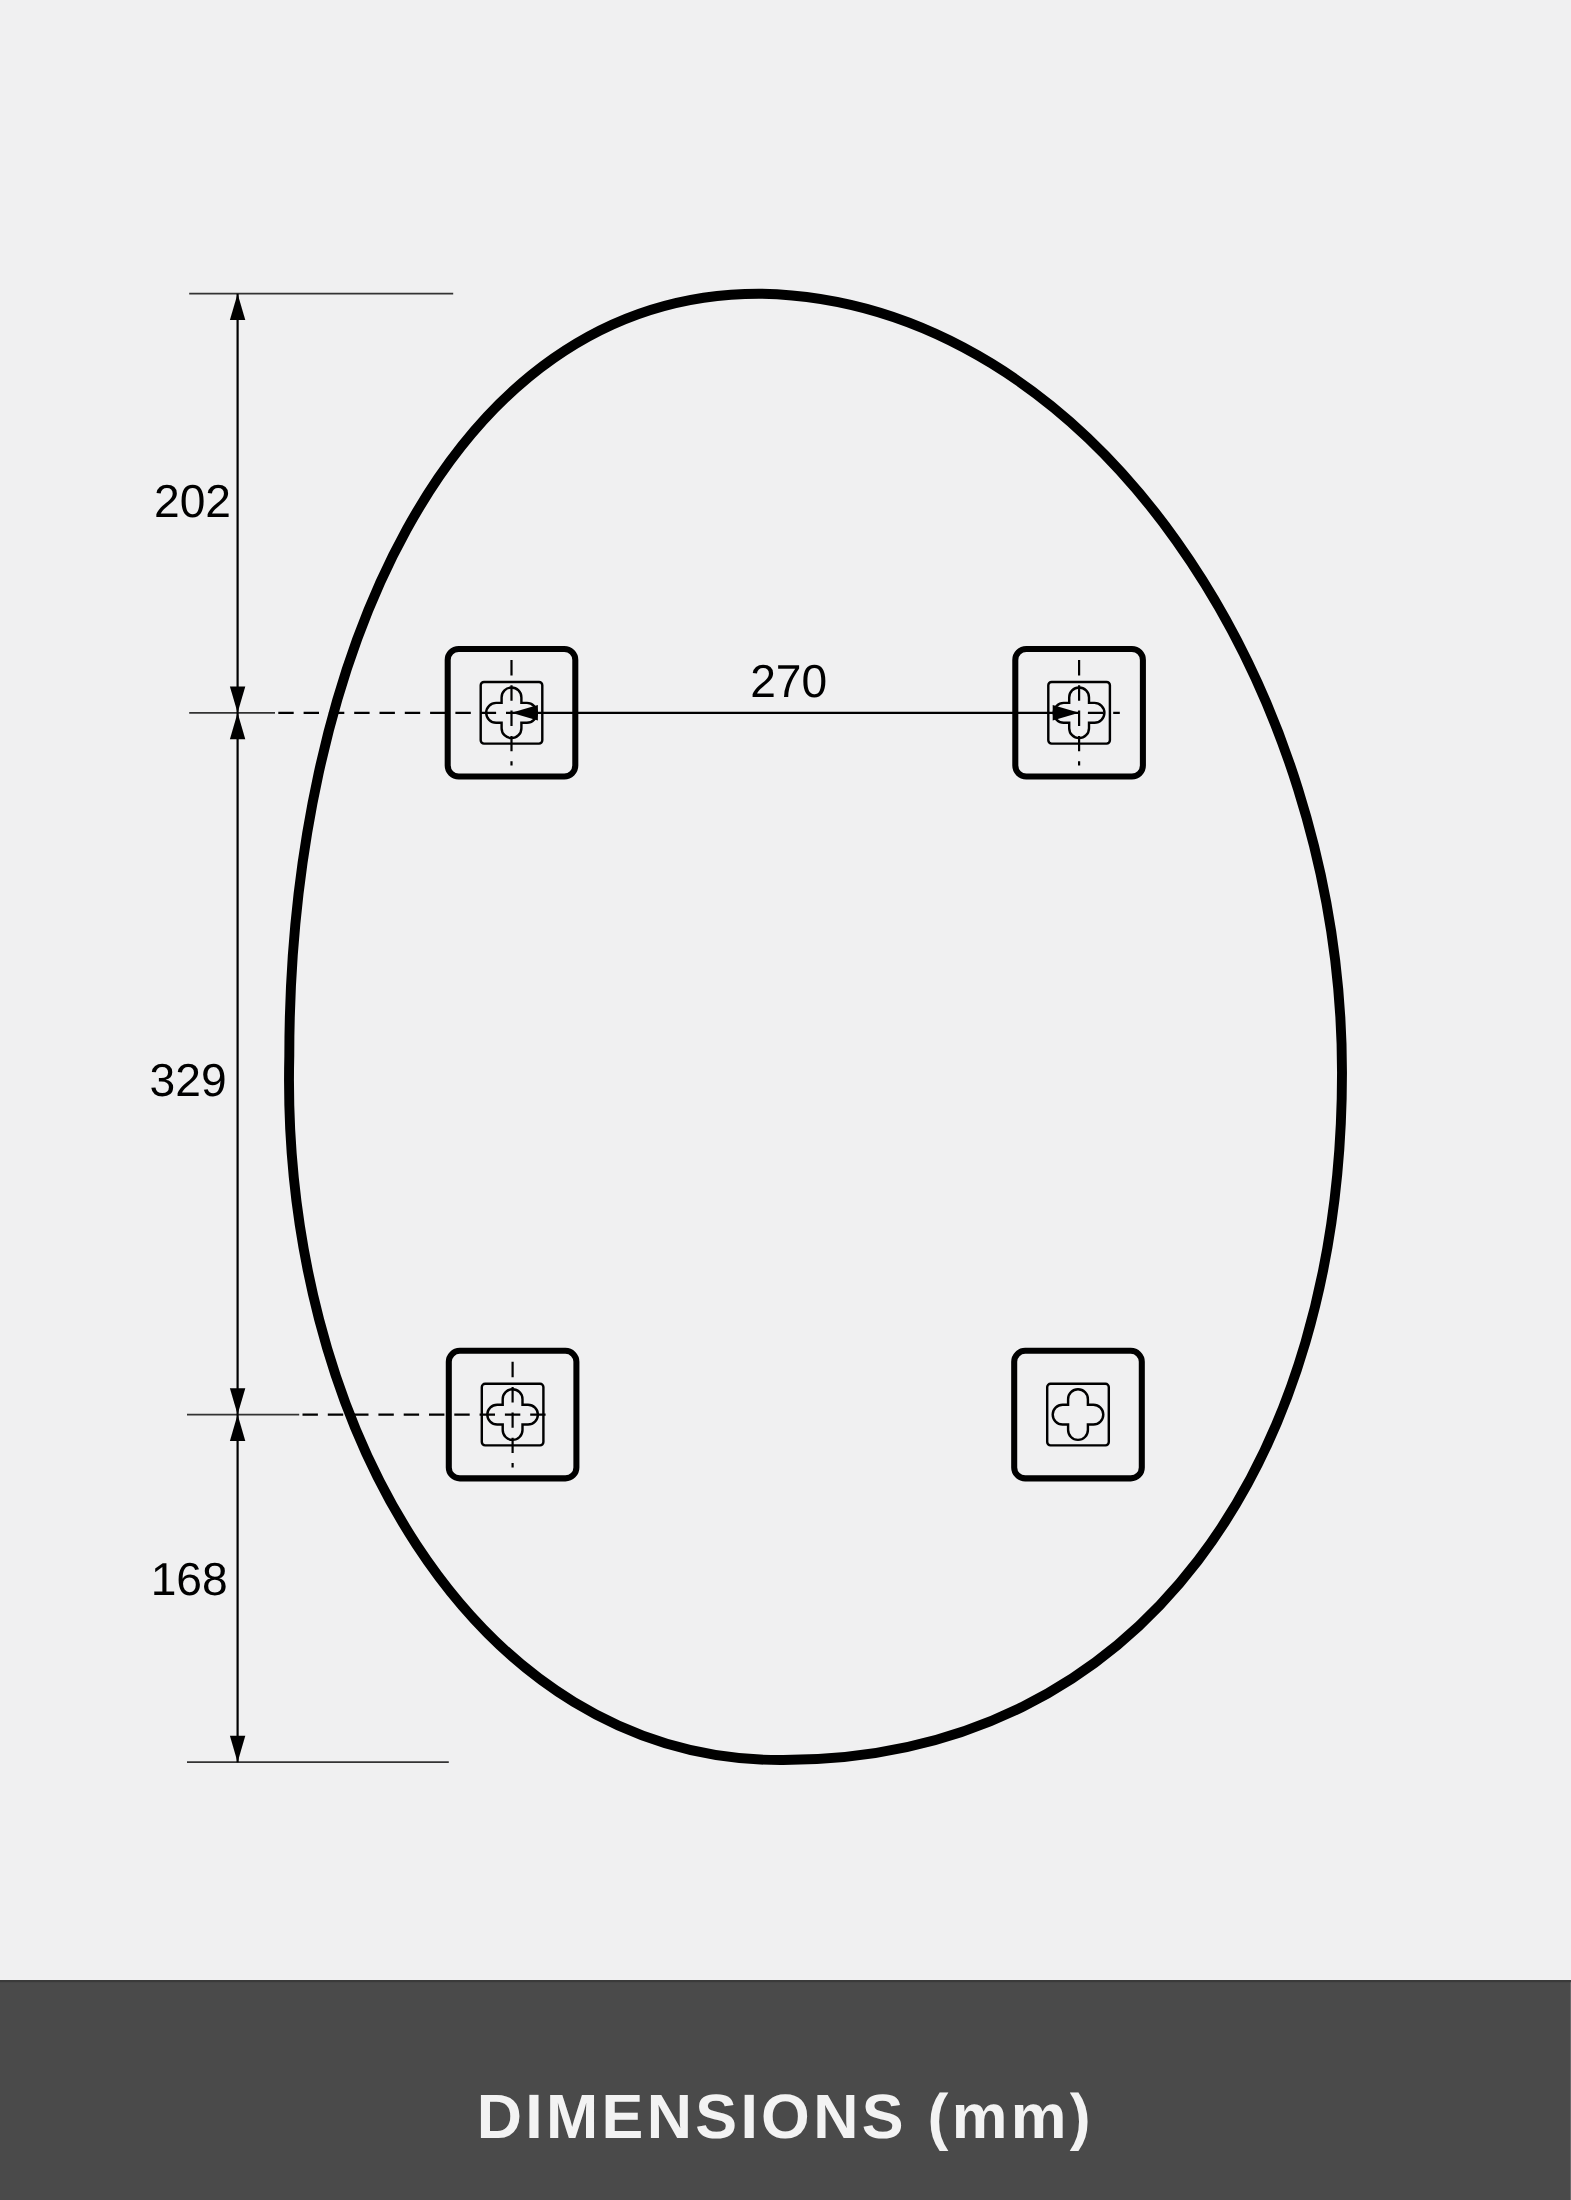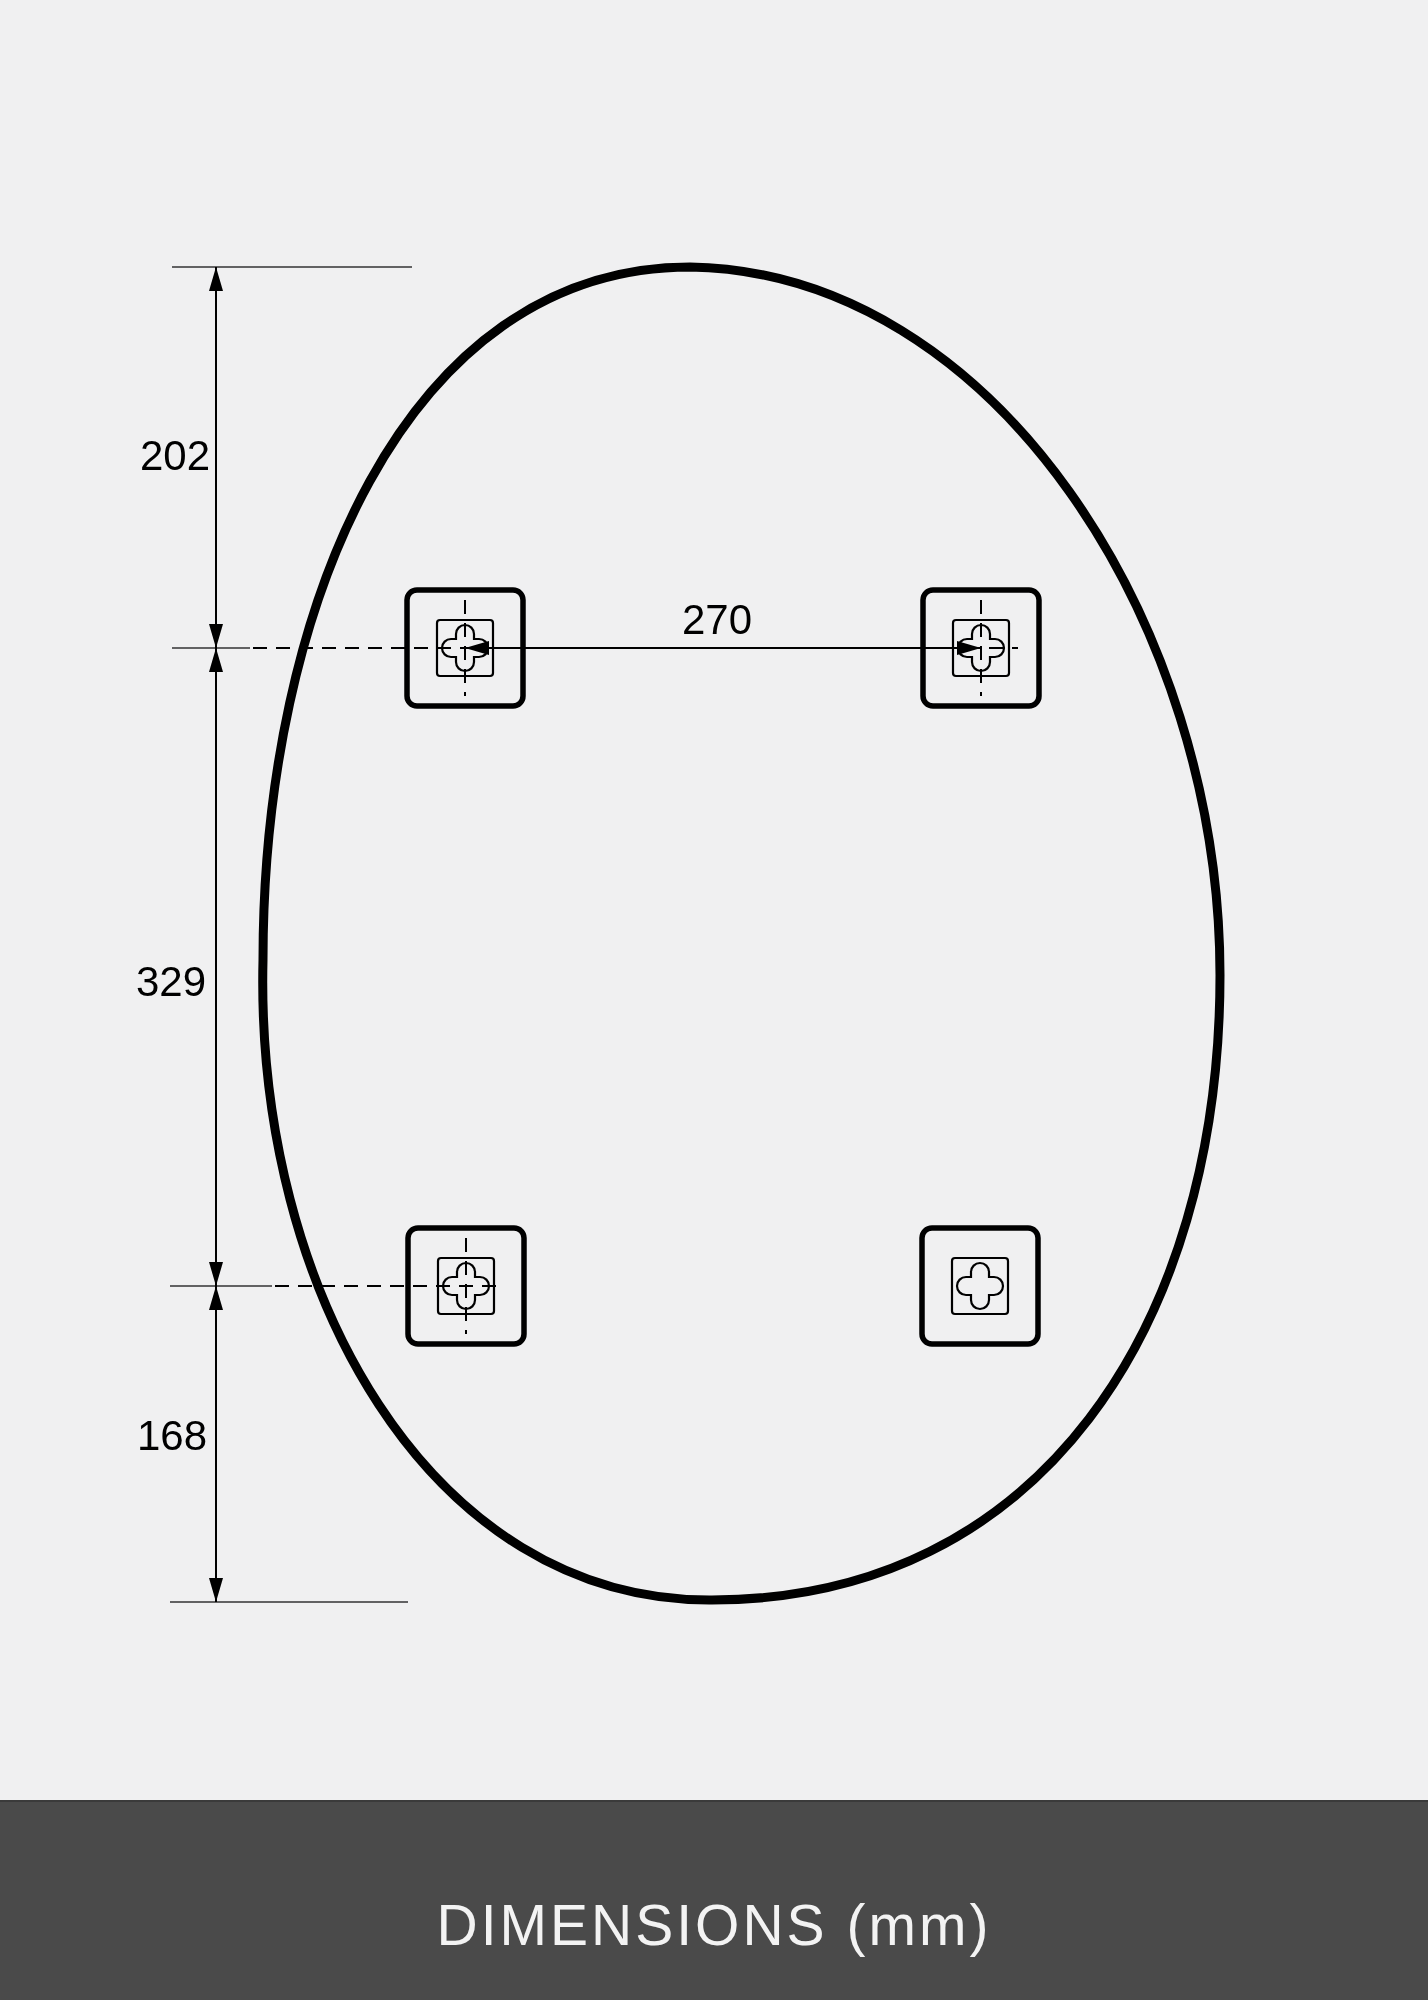--- a/index.html
+++ b/index.html
@@ -19,21 +19,21 @@
     position: absolute; left: 0; top: 1800px;
     width: 1428px; height: 200px;
     background: #4a4a4a;
     border-top: 2px solid #3a3a3a;
     box-sizing: border-box;
     display: flex; align-items: center; justify-content: center;
   }
   .footer-label {
     color: #f3f3f3;
     font-size: 57px;
-    font-weight: 400;
+    font-weight: 700;
     letter-spacing: 3px;
     margin-top: 48px;
   }
   .outline   { fill: none; stroke: #000; stroke-width: 9; }
   .br-outer  { fill: none; stroke: #000; stroke-width: 5.5; }
   .br-inner  { fill: none; stroke: #000; stroke-width: 2.2; }
   .br-cross  { fill: none; stroke: #000; stroke-width: 2.2; }
   .dimline   { stroke: #000; stroke-width: 2; fill: none; }
   .extline   { stroke: #333; stroke-width: 1.6; fill: none; }
   .dashline  { stroke: #000; stroke-width: 2; fill: none; stroke-dasharray: 14 9; }

